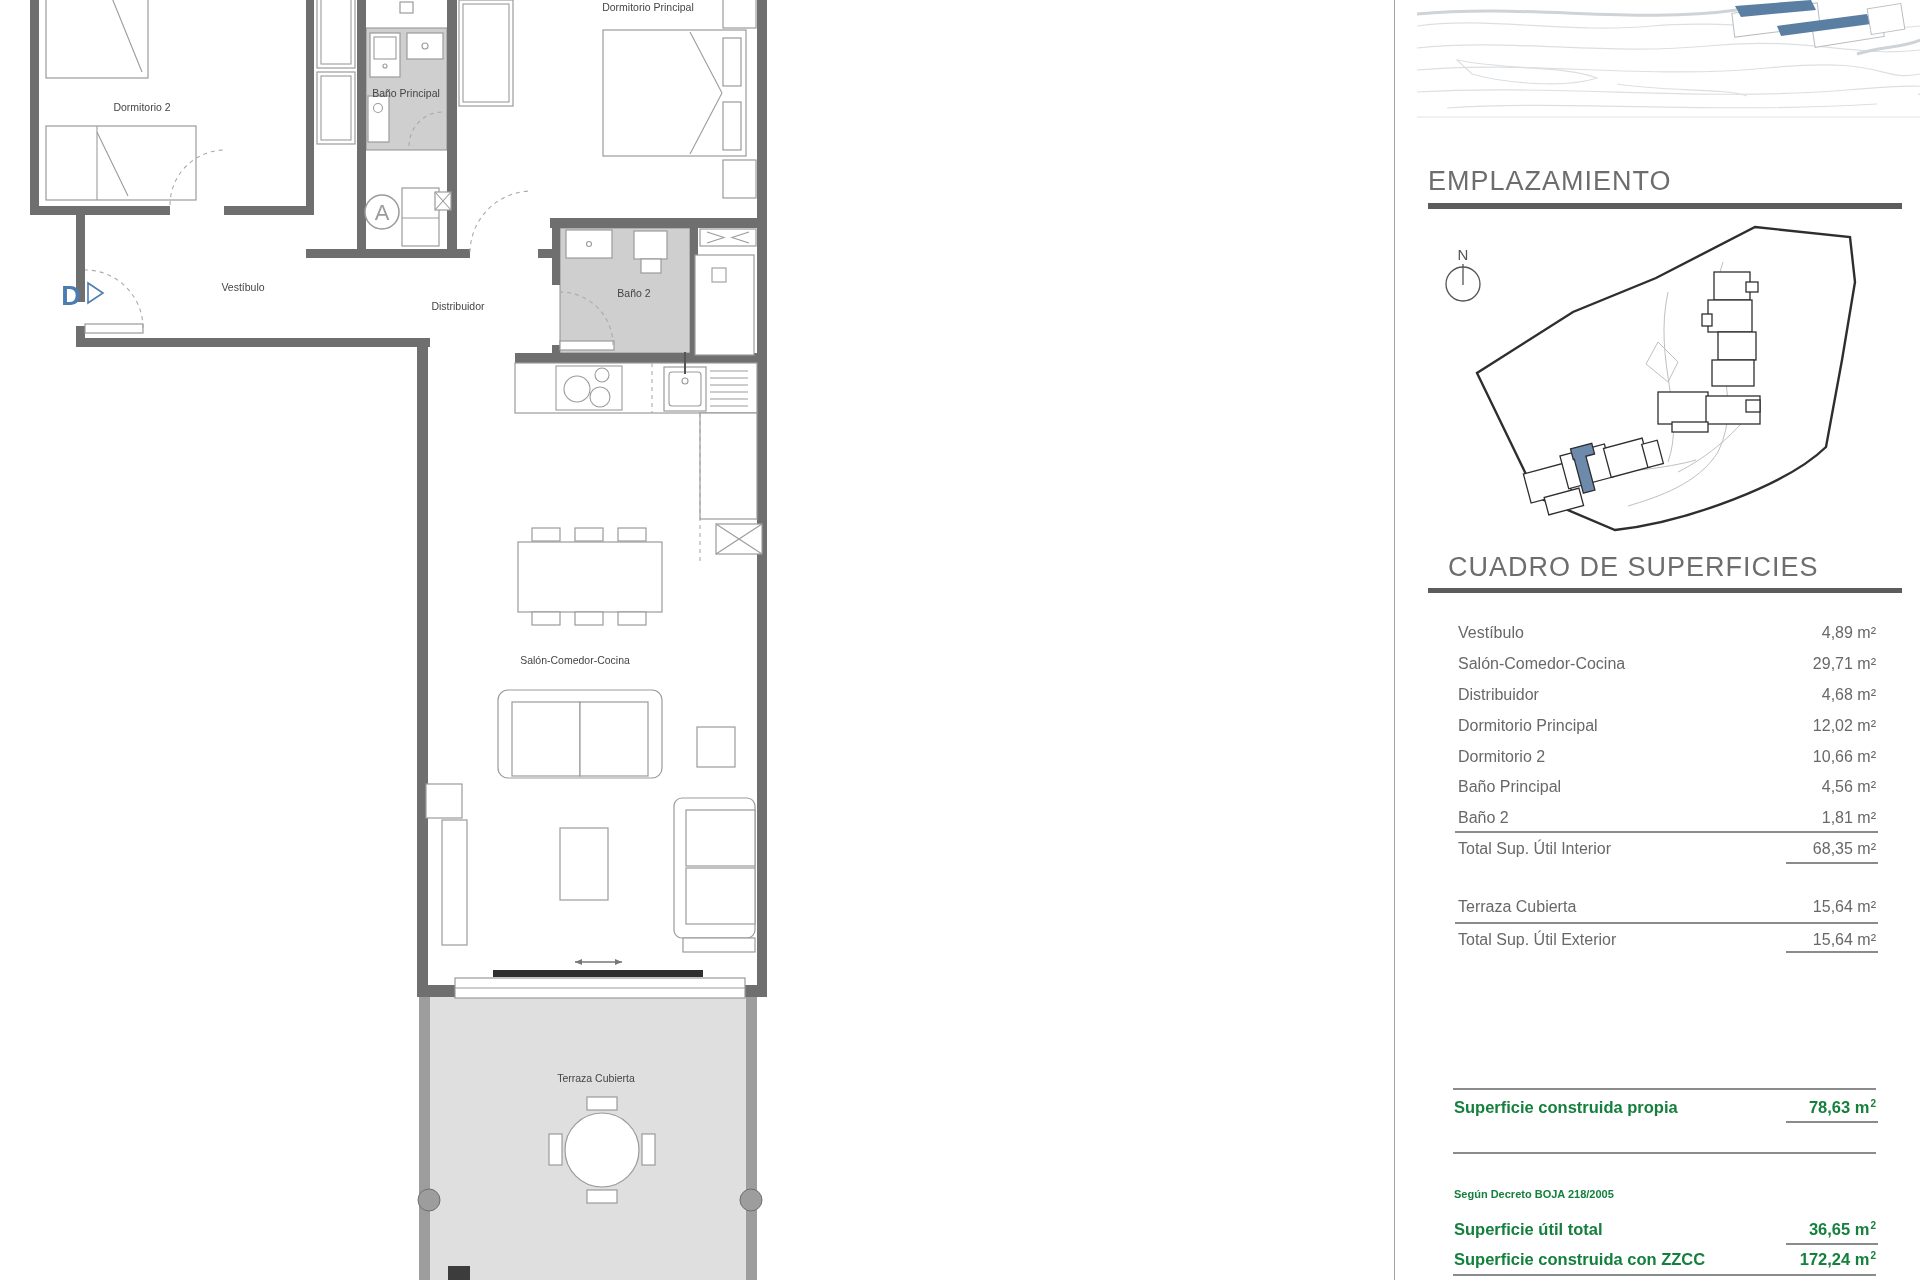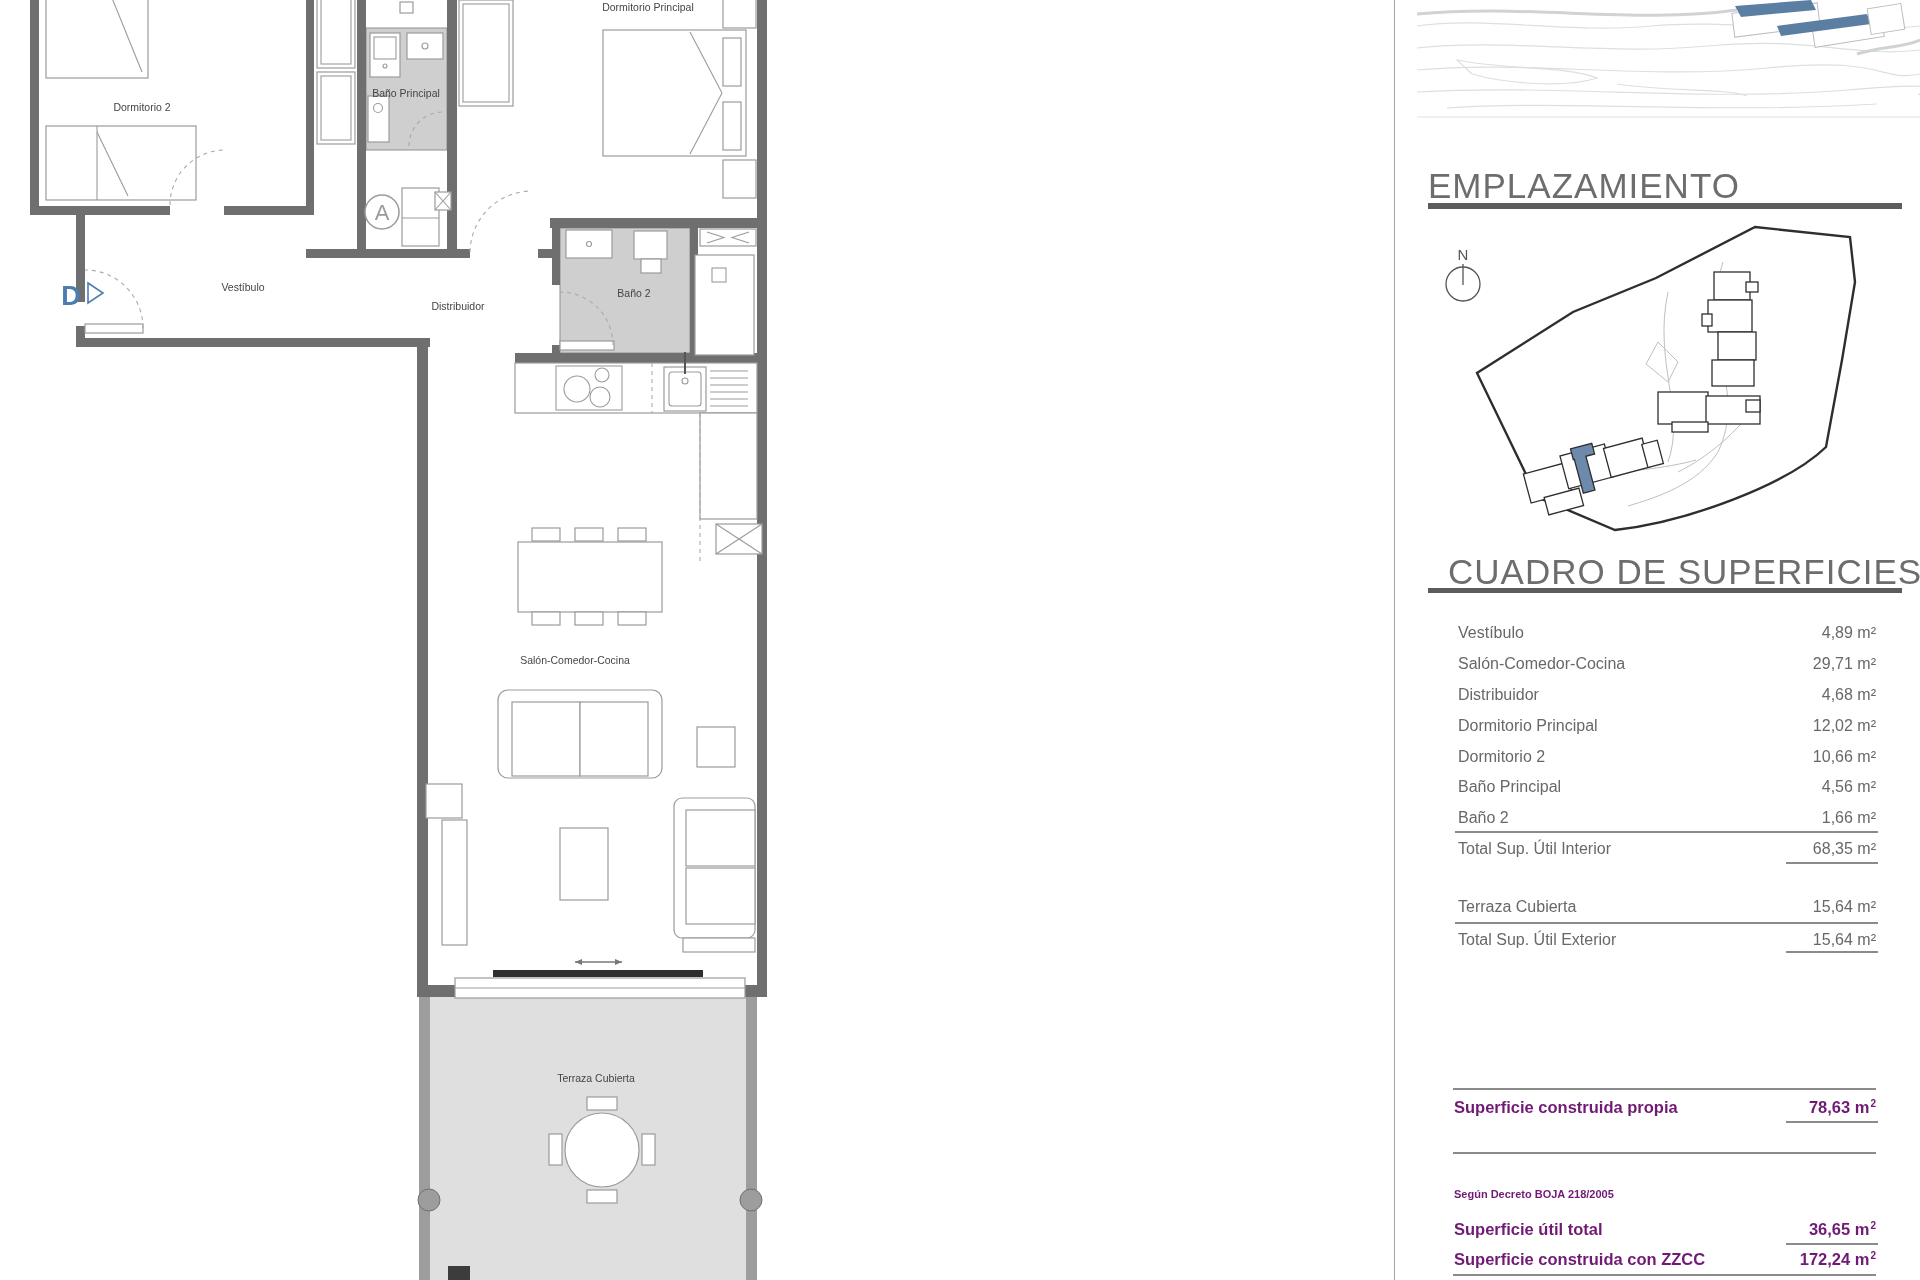--- a/index.html
+++ b/index.html
@@ -8,31 +8,31 @@
     background:#ffffff;
     font-family:"Liberation Sans", sans-serif;
     color:#666;
   }
   .abs{position:absolute;}
   
   .divider{left:1394px;top:0;width:1px;height:1280px;background:#a3a3a3;}
   .aerial{left:1417px;top:0;width:503px;height:118px;}
   .sec-title{
     left:1428px;width:474px;height:32px;
-    font-size:35px;letter-spacing:1px;color:#6d6d6d;
+    font-size:27px;letter-spacing:1px;color:#6d6d6d;
     white-space:nowrap;
   }
   .sec-bar{left:1428px;width:474px;height:6px;background:#5c5c5c;}
   .siteplan{left:1428px;top:222px;width:474px;height:322px;}
   .surf-table{left:1428px;top:618px;width:450px;font-size:16px;color:#686868;}
   .srow{position:relative;height:30.8px;display:flex;align-items:center;padding-left:30px;box-sizing:border-box;}
   .srow .val{position:absolute;right:2px;}
   .hline{position:absolute;left:1455px;width:423px;height:2px;background:#8b8b8b;}
   .hline.short{left:1786px;width:92px;height:2px;}
-  .bold-block{color:#701a75;font-weight:bold;font-size:16.5px;}
+  .bold-block{color:#15803d;font-weight:bold;font-size:16.5px;}
   .bold-block .srow{height:30px;padding-left:26px;}
   .sup{font-size:10px;position:relative;top:-6px;margin-left:1px;}
   
   .plan{left:0;top:0;width:790px;height:1280px;}
   svg text.rlabel{fill:#454545;font-size:10.5px;font-family:"Liberation Sans",sans-serif;}
   svg text.core{fill:#9b9b9b;font-size:22px;font-family:"Liberation Sans",sans-serif;}
   svg text.entry{fill:#4b7db3;font-size:27px;font-weight:bold;font-family:"Liberation Sans",sans-serif;}
   svg text.north{fill:#555;font-size:15px;font-family:"Liberation Sans",sans-serif;}
   .furn{fill:#fff;stroke:#9b9b9b;stroke-width:1.2;}
   .thin{fill:none;stroke:#9b9b9b;stroke-width:1.1;}
@@ -324,21 +324,21 @@
   <div class="srow">
     <span>Dormitorio 2</span>
     <span class="val">10,66 m²</span>
   </div>
   <div class="srow">
     <span>Baño Principal</span>
     <span class="val">4,56 m²</span>
   </div>
   <div class="srow">
     <span>Baño 2</span>
-    <span class="val">1,66 m²</span>
+    <span class="val">1,81 m²</span>
   </div>
 </div>
 <div class="abs hline" style="top:831px;"></div>
 <div class="abs surf-table" style="top:834px;">
   <div class="srow">
     <span>Total Sup. Útil Interior</span>
     <span class="val">68,35 m²</span>
   </div>
 </div>
 <div class="abs hline short" style="top:862px;"></div>

